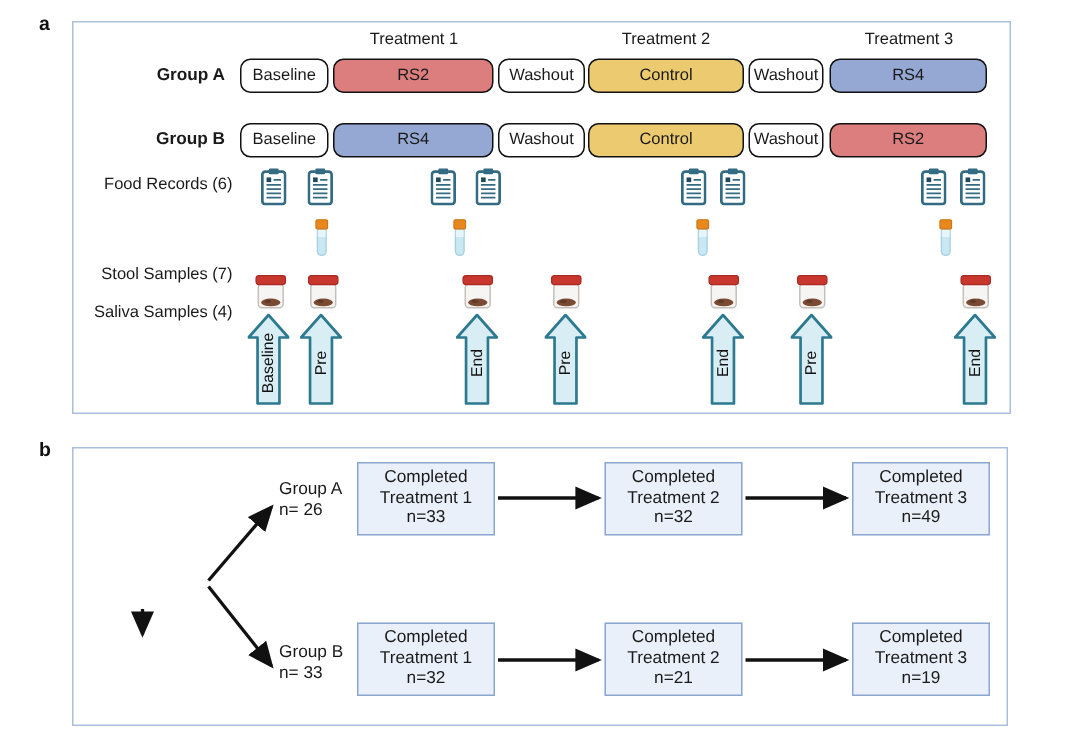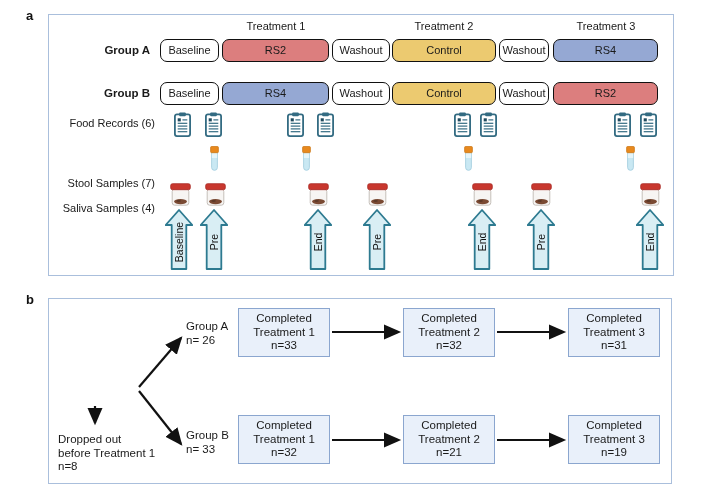--- a/index.html
+++ b/index.html
@@ -214,25 +214,20 @@
       </svg><div class="lbl">Pre</div></div>
     <div class="tp-arrow" style="left: 468px; top: 209px;"><svg width="28" height="61" viewBox="0 0 28 61">
         <polygon points="14,1 27.3,16 21.3,16 21.3,60 6.7,60 6.7,16 0.7,16" fill="#d9eef4" stroke="#2d7a90" stroke-width="1.8" stroke-linejoin="round"></polygon>
       </svg><div class="lbl">End</div></div>
     <div class="tp-arrow" style="left: 527px; top: 209px;"><svg width="28" height="61" viewBox="0 0 28 61">
         <polygon points="14,1 27.3,16 21.3,16 21.3,60 6.7,60 6.7,16 0.7,16" fill="#d9eef4" stroke="#2d7a90" stroke-width="1.8" stroke-linejoin="round"></polygon>
       </svg><div class="lbl">Pre</div></div>
     <div class="tp-arrow" style="left: 636px; top: 209px;"><svg width="28" height="61" viewBox="0 0 28 61">
         <polygon points="14,1 27.3,16 21.3,16 21.3,60 6.7,60 6.7,16 0.7,16" fill="#d9eef4" stroke="#2d7a90" stroke-width="1.8" stroke-linejoin="round"></polygon>
       </svg><div class="lbl">End</div></div>
-    <div class="txt-block" style="left: 58px; top: 433px;">
-      <div>Dropped out</div>
-      <div>before Treatment 1</div>
-      <div>n=8</div>
-    </div>
     <div class="txt-block" style="left: 186px; top: 320px;">
       <div>Group A</div>
       <div>n= 26</div>
     </div>
     <div class="txt-block" style="left: 186px; top: 429px;">
       <div>Group B</div>
       <div>n= 33</div>
     </div>
     <div class="flow-box" style="left: 238px; top: 308px; width: 92px; height: 49px; background: rgb(233, 240, 250); border-color: rgb(139, 166, 207);">
       <div>Completed</div>
@@ -240,21 +235,21 @@
       <div>n=33</div>
     </div>
     <div class="flow-box" style="left: 403px; top: 308px; width: 92px; height: 49px; background: rgb(233, 240, 250); border-color: rgb(139, 166, 207);">
       <div>Completed</div>
       <div>Treatment 2</div>
       <div>n=32</div>
     </div>
     <div class="flow-box" style="left: 568px; top: 308px; width: 92px; height: 49px; background: rgb(233, 240, 250); border-color: rgb(139, 166, 207);">
       <div>Completed</div>
       <div>Treatment 3</div>
-      <div>n=31</div>
+      <div>n=49</div>
     </div>
     <div class="flow-box" style="left: 238px; top: 415px; width: 92px; height: 49px; background: rgb(233, 240, 250); border-color: rgb(139, 166, 207);">
       <div>Completed</div>
       <div>Treatment 1</div>
       <div>n=32</div>
     </div>
     <div class="flow-box" style="left: 403px; top: 415px; width: 92px; height: 49px; background: rgb(233, 240, 250); border-color: rgb(139, 166, 207);">
       <div>Completed</div>
       <div>Treatment 2</div>
       <div>n=21</div>

